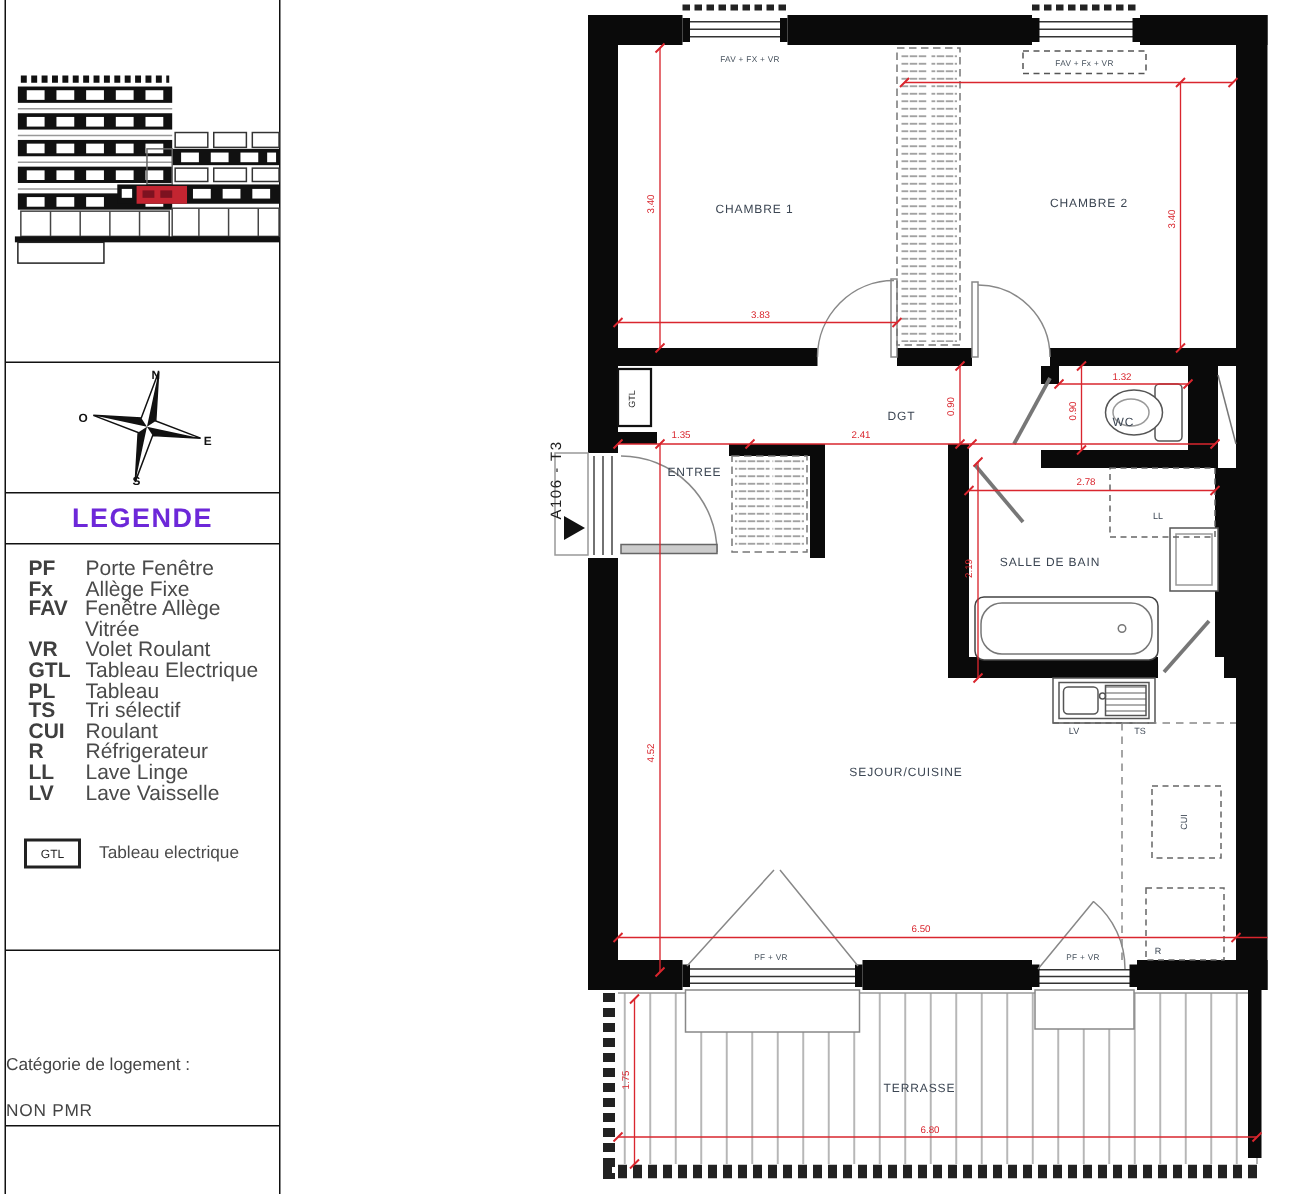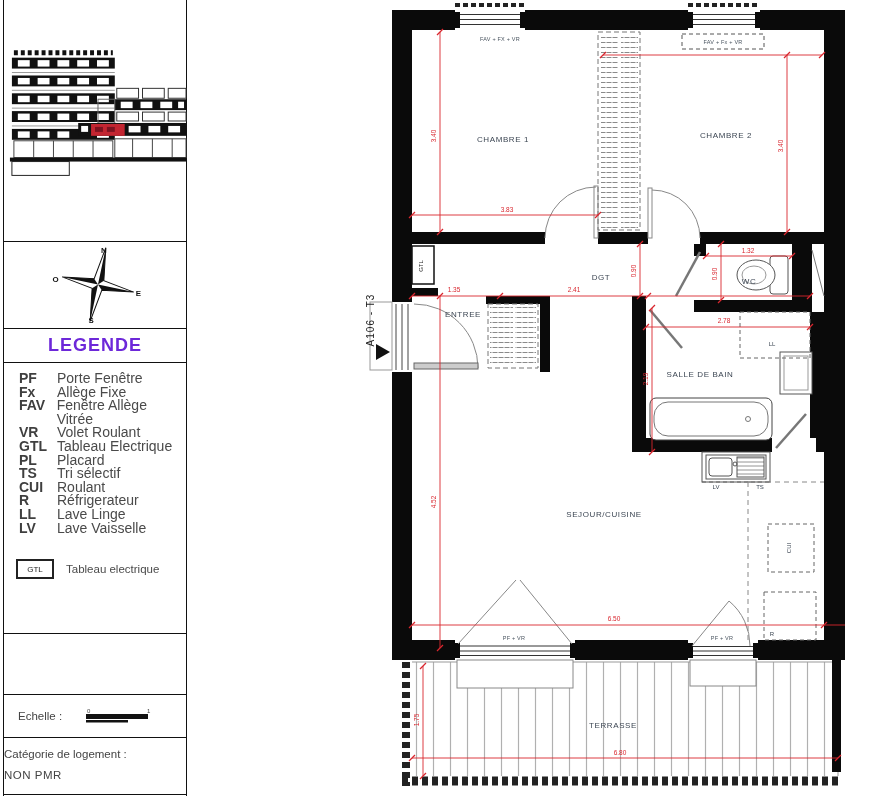--- a/index.html
+++ b/index.html
@@ -19,21 +19,21 @@
   .sym-rows{margin-top:20px;}
   .sym-row{display:flex;align-items:center;height:28px;padding-left:12px;font-size:11.5px;color:#4a4a4a;}
   .sym-box{width:38px;height:20px;margin-right:12px;display:flex;align-items:center;justify-content:center;}
   .gtl-box{border:2px solid #222;width:34px;height:16px;font-size:8px;color:#222;
     display:flex;align-items:center;justify-content:center;}
   .p-spacer{height:60px;}
   .p-scale{height:44px;border-top:1px solid #111;border-bottom:1px solid #111;
     display:flex;align-items:center;padding-left:14px;box-sizing:border-box;font-size:11.5px;}
   .p-scale .bar{margin-left:22px;}
   .p-cat{height:57px;border-bottom:1px solid #111;text-align:left;font-size:11.5px;padding-top:10px;box-sizing:border-box;}
-  .p-cat .v{margin-top:9px;letter-spacing:.5px;}
+  .p-cat .v{margin-top:19px;letter-spacing:.5px;}
   
   .plan-svg{position:absolute;left:0;top:0;}
   svg text{font-family:"Liberation Sans",sans-serif;}
   .room{fill:#3c4653;font-size:8px;letter-spacing:.6px;}
   .tiny{fill:#4a5560;font-size:5.5px;letter-spacing:.2px;}
   .dim{fill:#d9262e;font-size:6.5px;}
   .fix{fill:#3c4653;font-size:6px;}
 </style>
 </head>
 <body>
@@ -152,21 +152,21 @@
       <div class="abbr-row">
           <span class="a">VR</span>
           <span>Volet Roulant</span>
         </div>
       <div class="abbr-row">
           <span class="a">GTL</span>
           <span>Tableau Electrique</span>
         </div>
       <div class="abbr-row">
           <span class="a">PL</span>
-          <span>Placard</span>
+          <span>Tableau</span>
         </div>
       <div class="abbr-row">
           <span class="a">TS</span>
           <span>Tri sélectif</span>
         </div>
       <div class="abbr-row">
           <span class="a">CUI</span>
           <span>Roulant</span>
         </div>
       <div class="abbr-row">
@@ -187,29 +187,20 @@
           <span class="sym-box">
               <span class="gtl-box">GTL</span>
             </span>
           <span>Tableau electrique</span>
         </div>
       </div>
     </section>
 
     <div class="panel p-spacer"></div>
 
-    <section class="panel p-scale">
-      <span>Echelle :</span>
-      <span class="bar"><svg width="70" height="18">
-        <text x="3" y="7" font-size="6" fill="#444">0</text>
-        <text x="63" y="7" font-size="6" fill="#444">1</text>
-        <rect x="2" y="8" width="62" height="5" fill="#111"></rect>
-        <rect x="2" y="14" width="42" height="2.5" fill="#111"></rect>
-      </svg></span>
-    </section>
 
     <section class="panel p-cat">
       <div>Catégorie de logement :</div>
       <div class="v">NON PMR</div>
     </section>
   </aside>
 
   <svg class="plan-svg" width="872" height="800" viewBox="0 0 872 800">
     <defs>
       <pattern id="shelfHatch" width="6" height="5" patternUnits="userSpaceOnUse">

